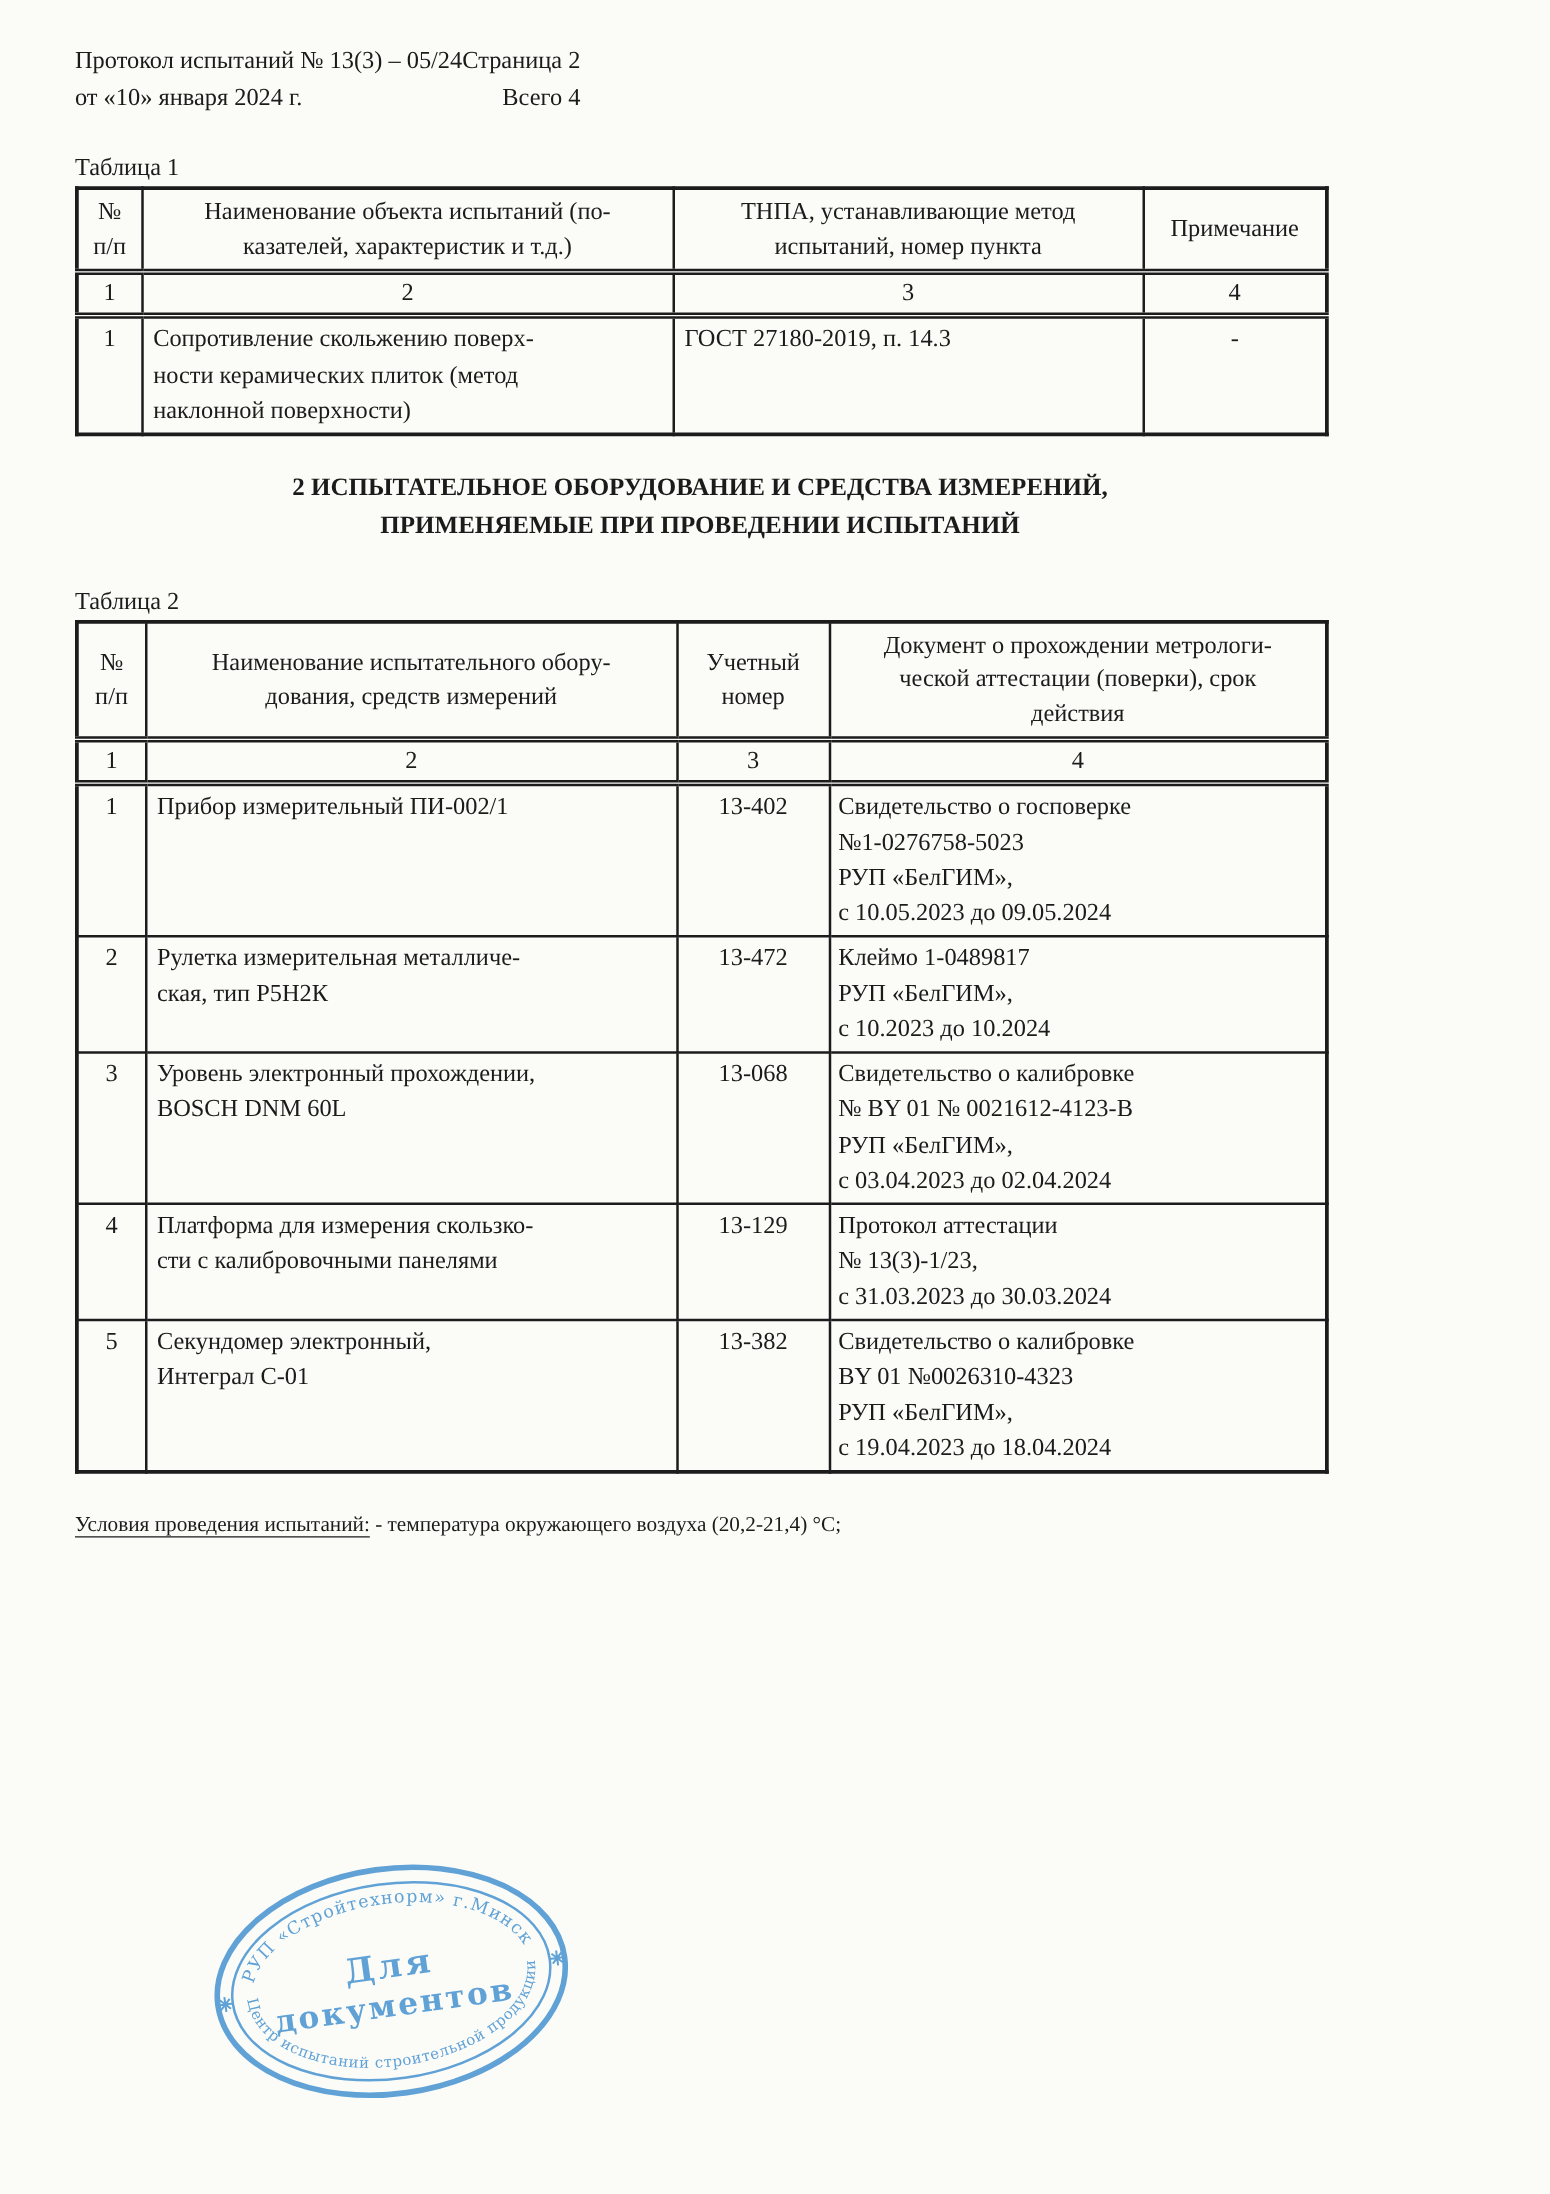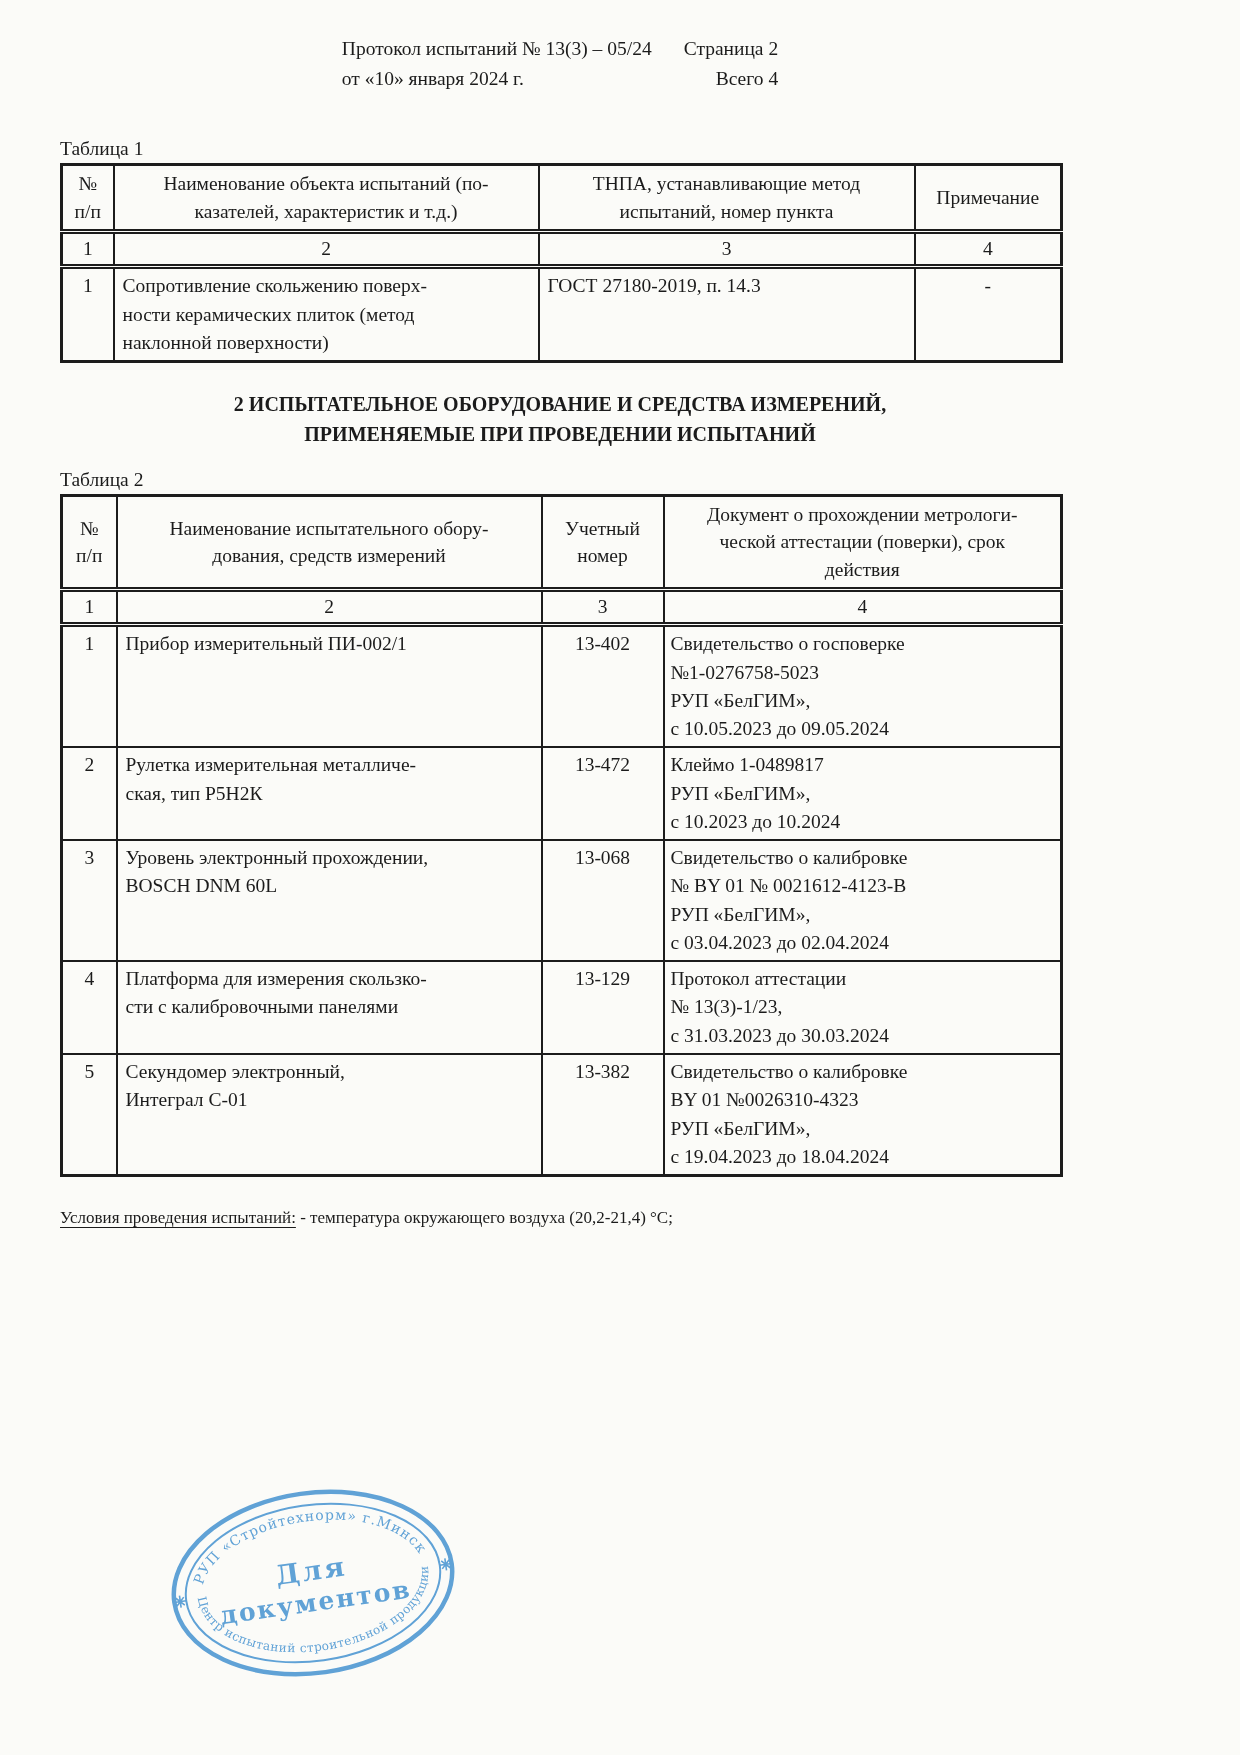--- a/index.html
+++ b/index.html
@@ -6,30 +6,30 @@
   html,body { margin:0; padding:0; }
   body {
     width:1240px; height:1755px; overflow:hidden;
     background:#fbfbf8;
     font-family:"Liberation Serif","DejaVu Serif",serif;
     color:#1b1b1b;
   }
   .page { padding:34px 180px 0 60px; }
 
   
-  .hdr { display:flex; justify-content:center; font-size:19.5px; line-height:1.55;gap:32px; }
+  .hdr { display:flex; justify-content:flex-start; font-size:19.5px; line-height:1.55; }
   .hdr-right { text-align:right; }
 
   
   .sec-title { margin-top:24px; text-align:center; font-weight:bold; font-size:20px; }
   .sec-title2 { margin-top:26px; text-align:center; font-weight:bold; font-size:20px; line-height:1.5; white-space:pre-line; }
 
   
-  .tbl-caption { margin-top:44px; margin-bottom:3px; font-size:19.5px; }
-  .tbl-caption2 { margin-top:20px; margin-bottom:3px; font-size:19.5px; }
+  .tbl-caption { margin-top:30px; margin-bottom:3px; font-size:19.5px; }
+  .tbl-caption2 { margin-top:36px; margin-bottom:3px; font-size:19.5px; }
 
   
   table { border-collapse:collapse; width:1000px; table-layout:fixed;
           font-size:19.5px; border:3px solid #1c1c1c; }
   th, td { border:2px solid #1c1c1c; padding:3px 4px; font-weight:normal; }
   th { text-align:center; vertical-align:middle; line-height:1.4; padding:4px 4px; }
   td { vertical-align:top; line-height:1.45; }
   .pre { white-space:pre-line; }
   tr.numrow td { text-align:center; padding:1px 4px;
                  border-top:5px double #1c1c1c; border-bottom:5px double #1c1c1c; }

